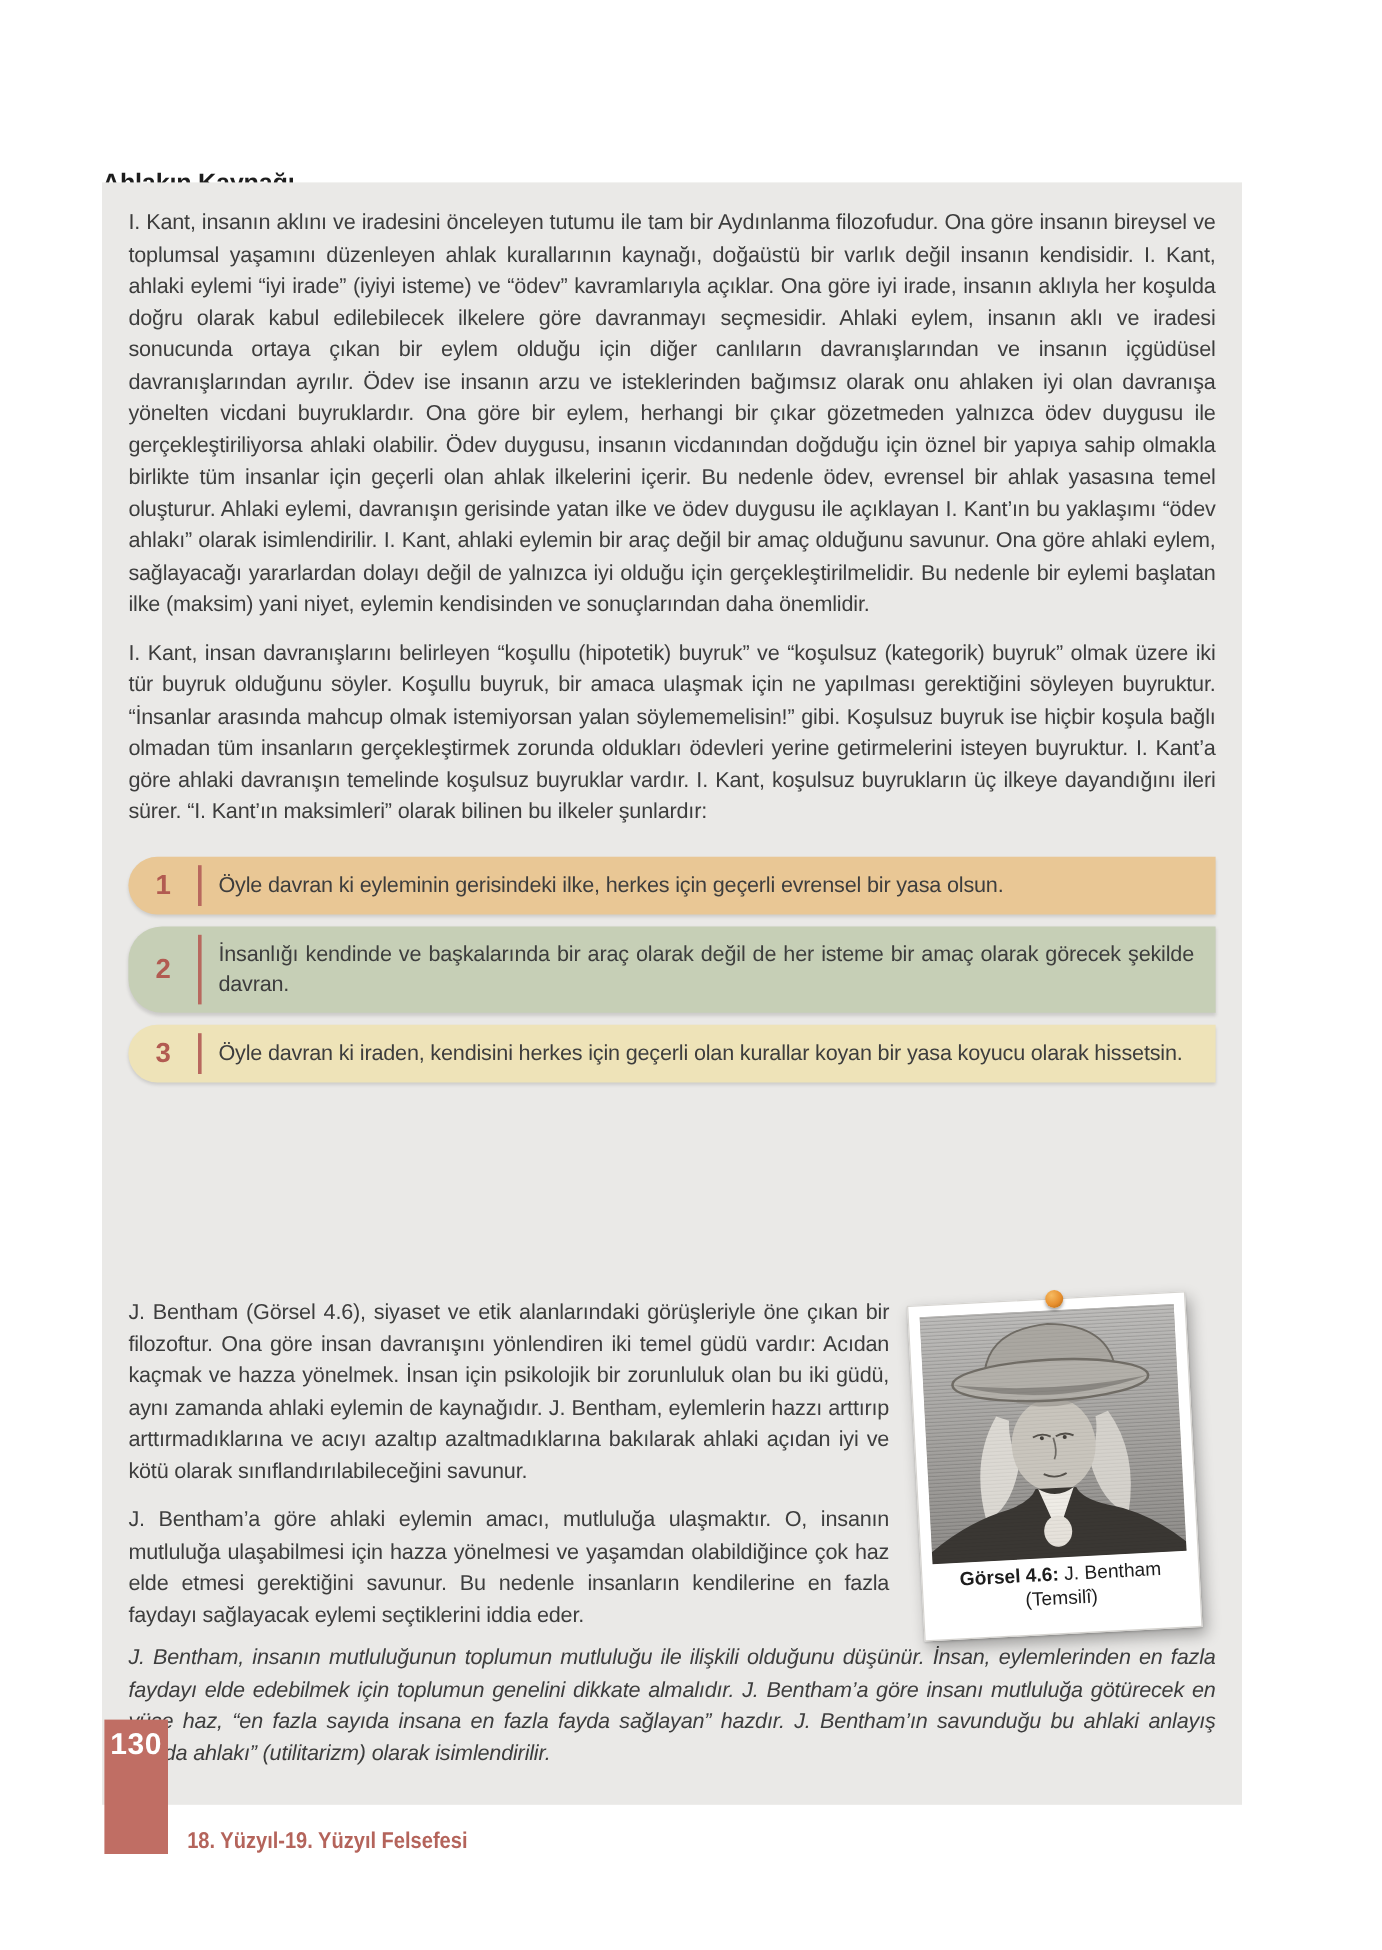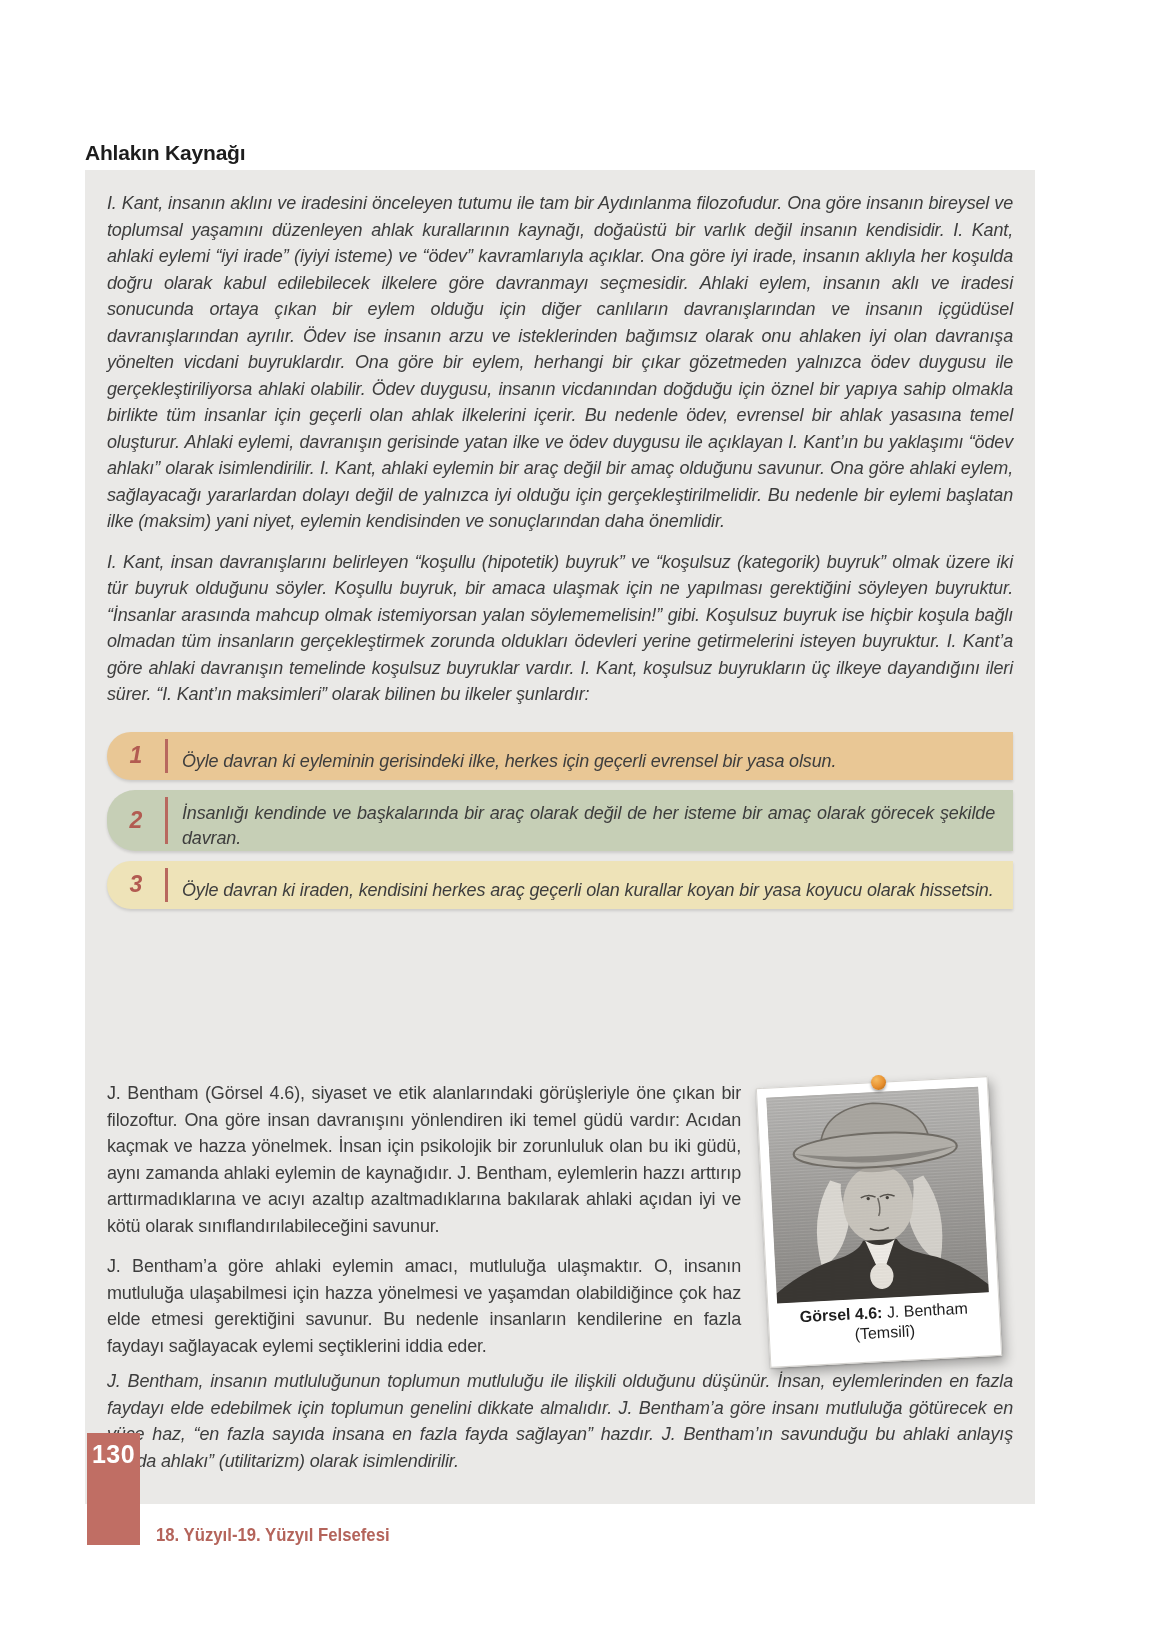--- a/index.html
+++ b/index.html
@@ -18,21 +18,21 @@
     font-size:21px; font-weight:700; color:#1d1d1d;
     letter-spacing:-0.2px;
   }
   
   .panel{
     position:absolute; left:85px; width:950px;
     background:var(--panel-bg,#eae9e7);
     box-sizing:border-box;
     padding:20px 22px;
   }
-  .panel-kant{ top:170px; height:1114px; overflow:hidden;font-style:italic; }
+  .panel-kant{ top:152px; height:1114px; overflow:hidden; }
   .panel-bentham{ top:1063px; min-height:441px; padding-top:17px; }
   .panel p{
     margin:0 0 14px 0;
     font-size:18px; line-height:26.5px;
     letter-spacing:-0.15px;
     text-align:justify;
   }
   .p-kant-2{ margin-bottom:24px !important; }
   
   .maxim{
@@ -52,21 +52,21 @@
     font-size:23px; font-weight:700;
     color:var(--accent,#b25b51);
   }
   .maxim-divider{
     width:3px; flex:0 0 3px;
     background:#b8685e;
     margin:7px 0;
   }
   .maxim-text{
     flex:1;
-    padding:11px 18px 0 14px;
+    padding:11px 18px 11px 14px;
     font-size:18px; line-height:25px;
     letter-spacing:-0.15px;
     text-align:justify;
     display:flex; flex-direction:column; justify-content:center;
   }
   
   .figure-float{
     float:right;
     width:232px; height:284px;
     margin:-2px 18px 6px 22px;
@@ -136,21 +136,21 @@
     <span class="maxim-text">Öyle davran ki eyleminin gerisindeki ilke, herkes için geçerli evrensel bir yasa olsun.</span>
   </div>
   <div class="maxim maxim-2">
     <span class="maxim-num">2</span>
     <span class="maxim-divider"></span>
     <span class="maxim-text">İnsanlığı kendinde ve başkalarında bir araç olarak değil de her isteme bir amaç olarak görecek şekilde davran.</span>
   </div>
   <div class="maxim maxim-3">
     <span class="maxim-num">3</span>
     <span class="maxim-divider"></span>
-    <span class="maxim-text">Öyle davran ki iraden, kendisini herkes araç geçerli olan kurallar koyan bir yasa koyucu olarak hissetsin.</span>
+    <span class="maxim-text">Öyle davran ki iraden, kendisini herkes için geçerli olan kurallar koyan bir yasa koyucu olarak hissetsin.</span>
   </div>
 </section>
 
 <section class="panel panel-bentham">
 
   <div class="figure-float">
     <span class="pin"></span>
     <figure class="polaroid" style="margin:0;">
       <svg class="portrait" viewBox="0 0 200 206" preserveAspectRatio="none" xmlns="http://www.w3.org/2000/svg">
         <defs>

